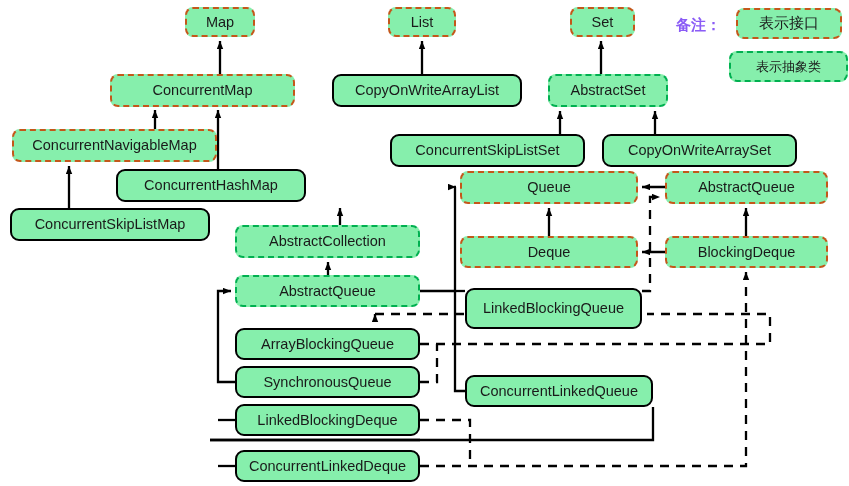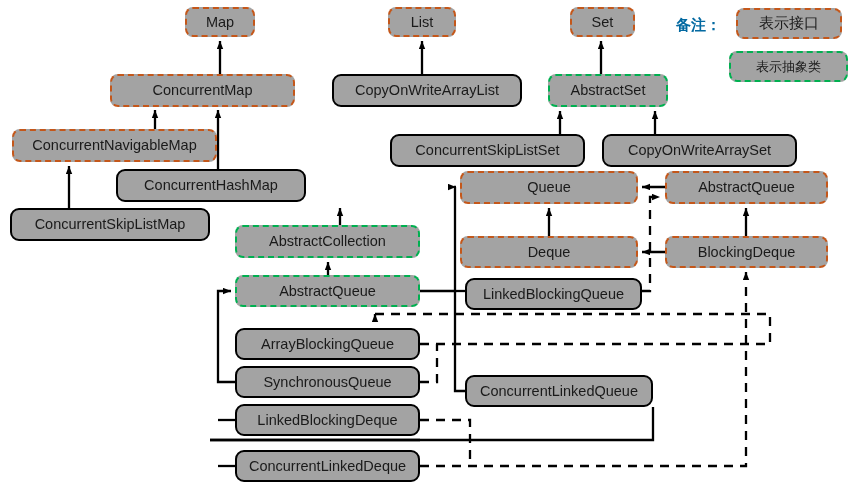--- a/index.html
+++ b/index.html
@@ -2,29 +2,29 @@
 <html><head>
 <meta charset="utf-8">
 <style>
   html,body{margin:0;padding:0;background:#ffffff;}
   body{font-family:"Liberation Sans","DejaVu Sans",sans-serif;}
   #canvas{position:relative;width:849px;height:486px;background:#fff;overflow:hidden;}
   svg.edges{position:absolute;left:0;top:0;width:849px;height:486px;pointer-events:none;}
   .node{
     position:absolute;box-sizing:border-box;
     display:flex;align-items:center;justify-content:center;
-    text-align:center;background:#a3a3a3;color:#1a1a1a;
+    text-align:center;background:#86efac;color:#1a1a1a;
     font-size:14.5px;line-height:1;white-space:nowrap;
     border-radius:7px;z-index:3;
   }
   .iface{border:2.5px dashed #c4571a;border-radius:8px;}
   .abst {border:2.5px dashed #00b050;border-radius:8px;}
   .conc {border:2.5px solid #000000;border-radius:9px;}
   .legend-title{
-    position:absolute;color:#0369a1;font-weight:bold;font-size:15px;
+    position:absolute;color:#8b5cf6;font-weight:bold;font-size:15px;
     z-index:3;white-space:nowrap;
   }
   .cjk{font-family:"DejaVu Sans","Liberation Sans",sans-serif;}
 </style>
 </head>
 <body>
 
 <div id="canvas">
 
   <svg class="edges" viewBox="0 0 849 486">
@@ -93,21 +93,21 @@
   <div class="node iface" style="left:460px;top:171px;width:178px;height:33px;">Queue</div>
   <div class="node iface" style="left:665px;top:171px;width:163px;height:33px;">AbstractQueue</div>
 
   <div class="node conc" style="left:10px;top:208px;width:200px;height:33px;">ConcurrentSkipListMap</div>
   <div class="node abst" style="left:235px;top:225px;width:185px;height:33px;">AbstractCollection</div>
 
   <div class="node iface" style="left:460px;top:236px;width:178px;height:32px;">Deque</div>
   <div class="node iface" style="left:665px;top:236px;width:163px;height:32px;">BlockingDeque</div>
 
   <div class="node abst" style="left:235px;top:275px;width:185px;height:32px;">AbstractQueue</div>
-  <div class="node conc" style="left:465px;top:278px;width:177px;height:32px;">LinkedBlockingQueue</div>
+  <div class="node conc" style="left:465px;top:288px;width:177px;height:41px;">LinkedBlockingQueue</div>
 
   <div class="node conc" style="left:235px;top:328px;width:185px;height:32px;">ArrayBlockingQueue</div>
   <div class="node conc" style="left:235px;top:366px;width:185px;height:32px;">SynchronousQueue</div>
   <div class="node conc" style="left:465px;top:375px;width:188px;height:32px;">ConcurrentLinkedQueue</div>
   <div class="node conc" style="left:235px;top:404px;width:185px;height:32px;">LinkedBlockingDeque</div>
   <div class="node conc" style="left:235px;top:450px;width:185px;height:32px;">ConcurrentLinkedDeque</div>
 
   <div class="legend-title cjk" style="left:676px;top:16px;">备注：</div>
 
   <div class="node iface cjk" style="left:736px;top:8px;width:106px;height:31px;font-size:15px;">表示接口</div>

